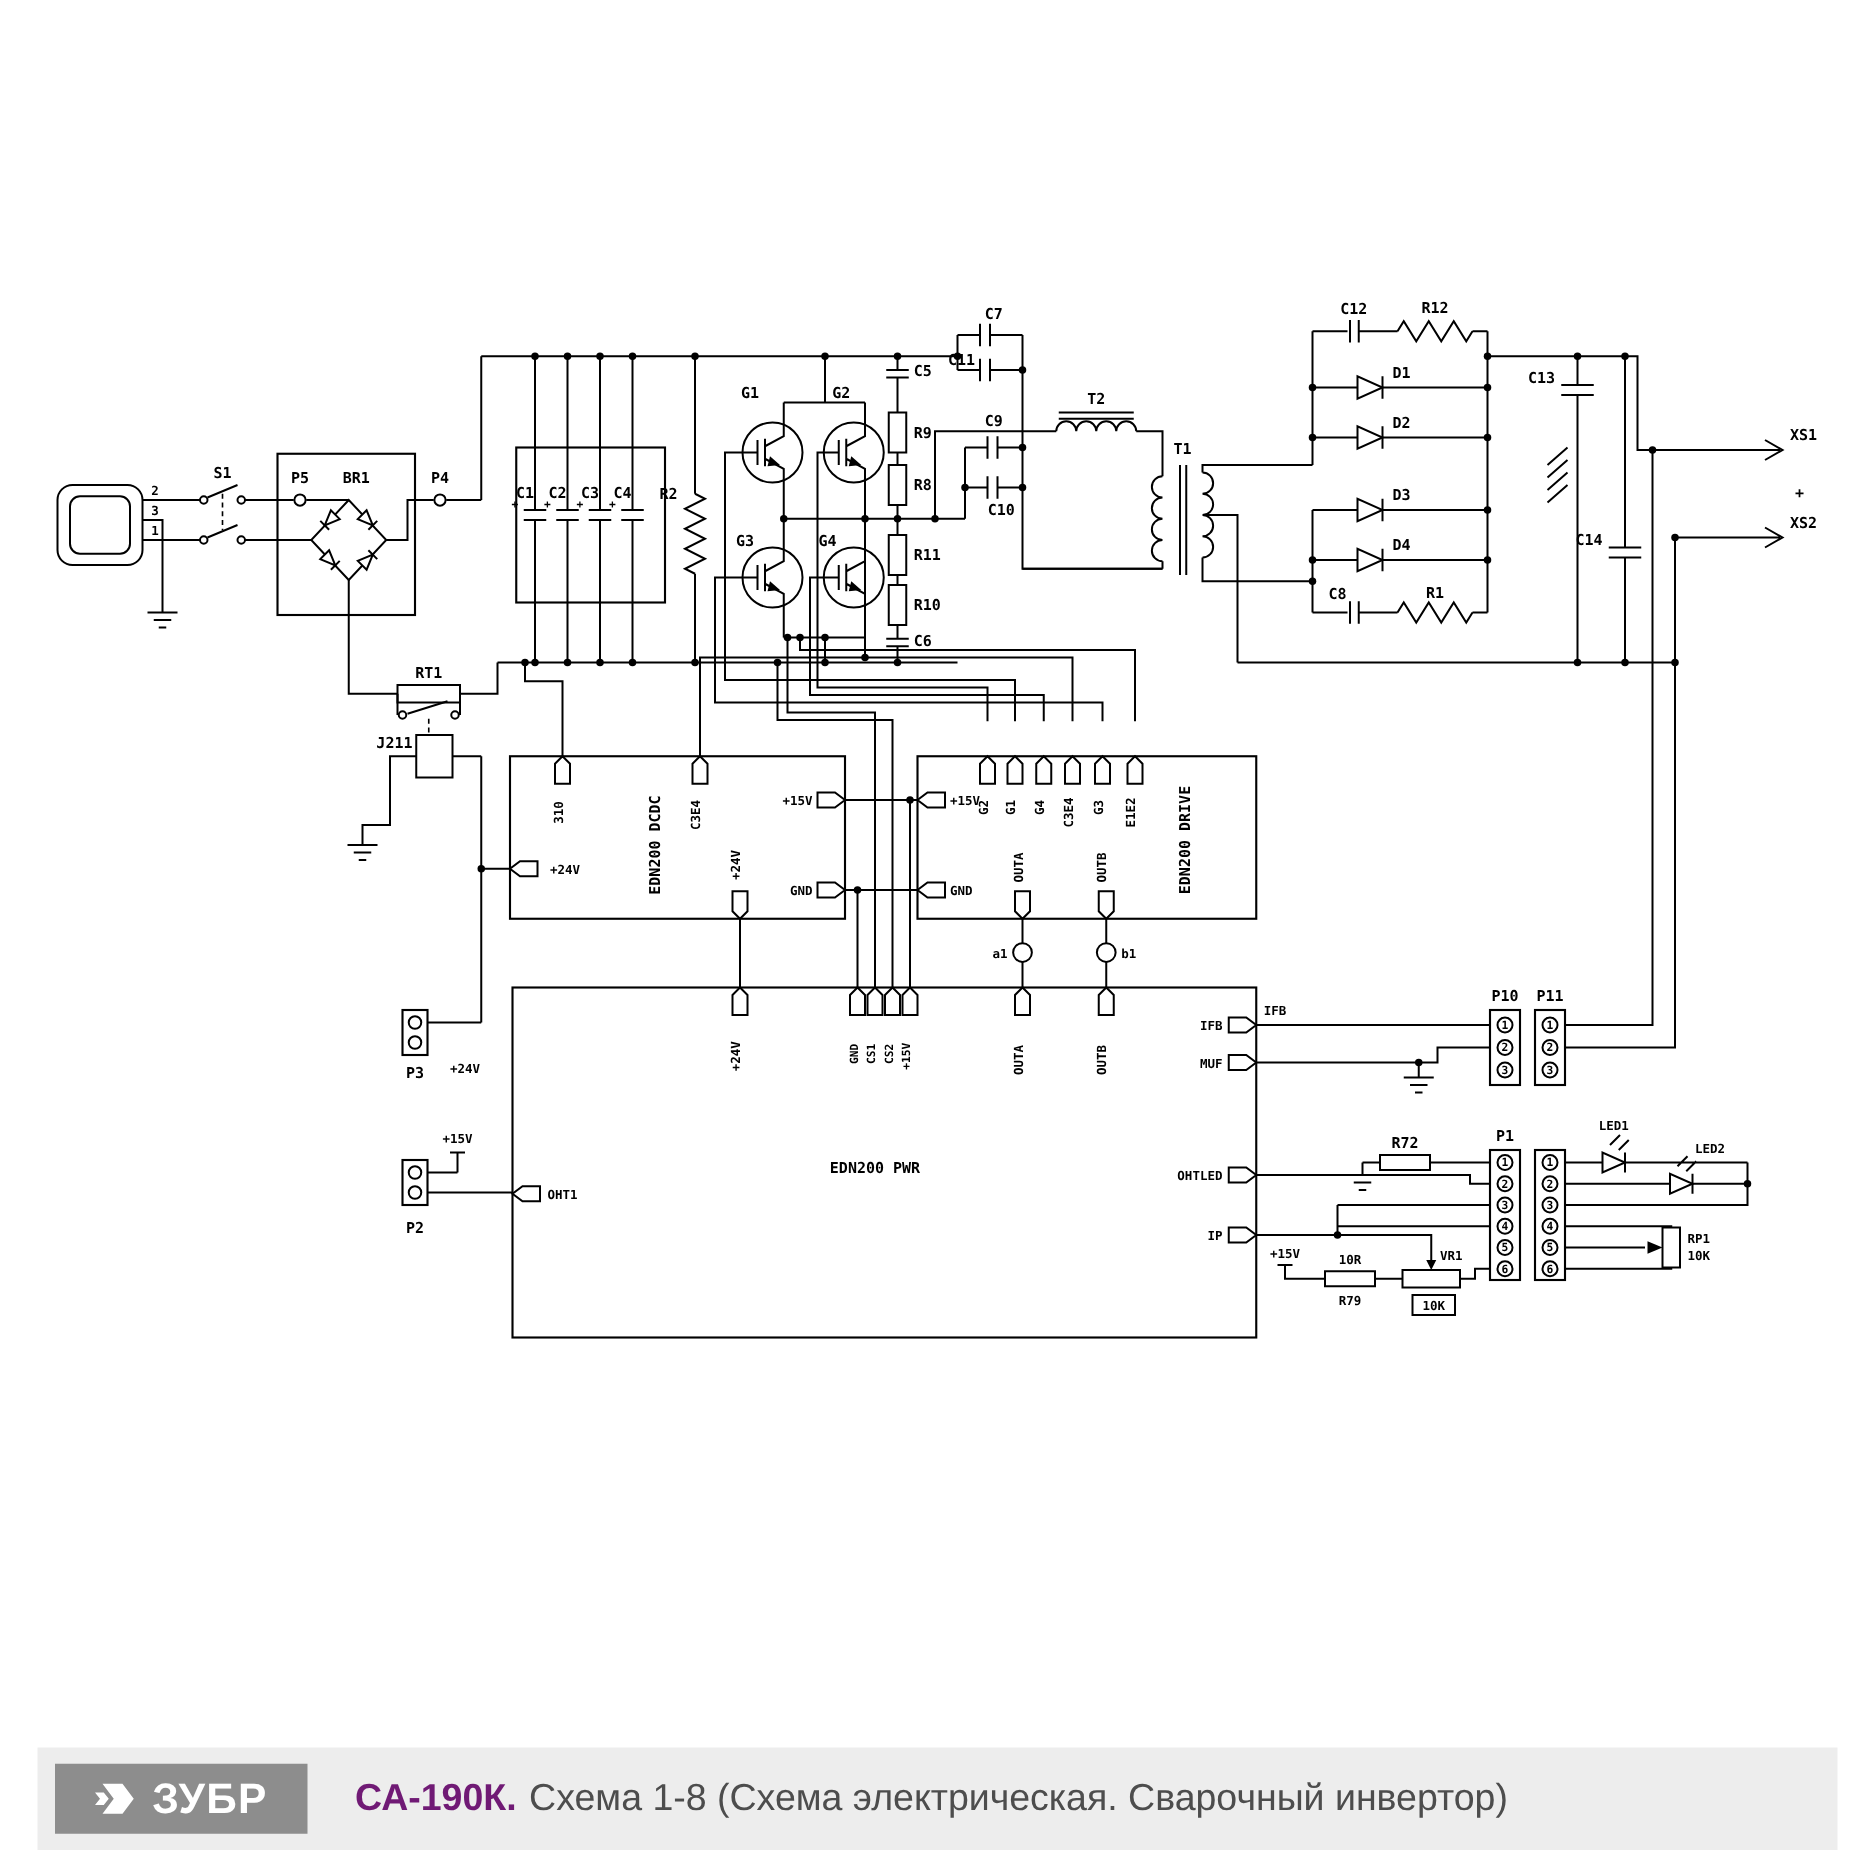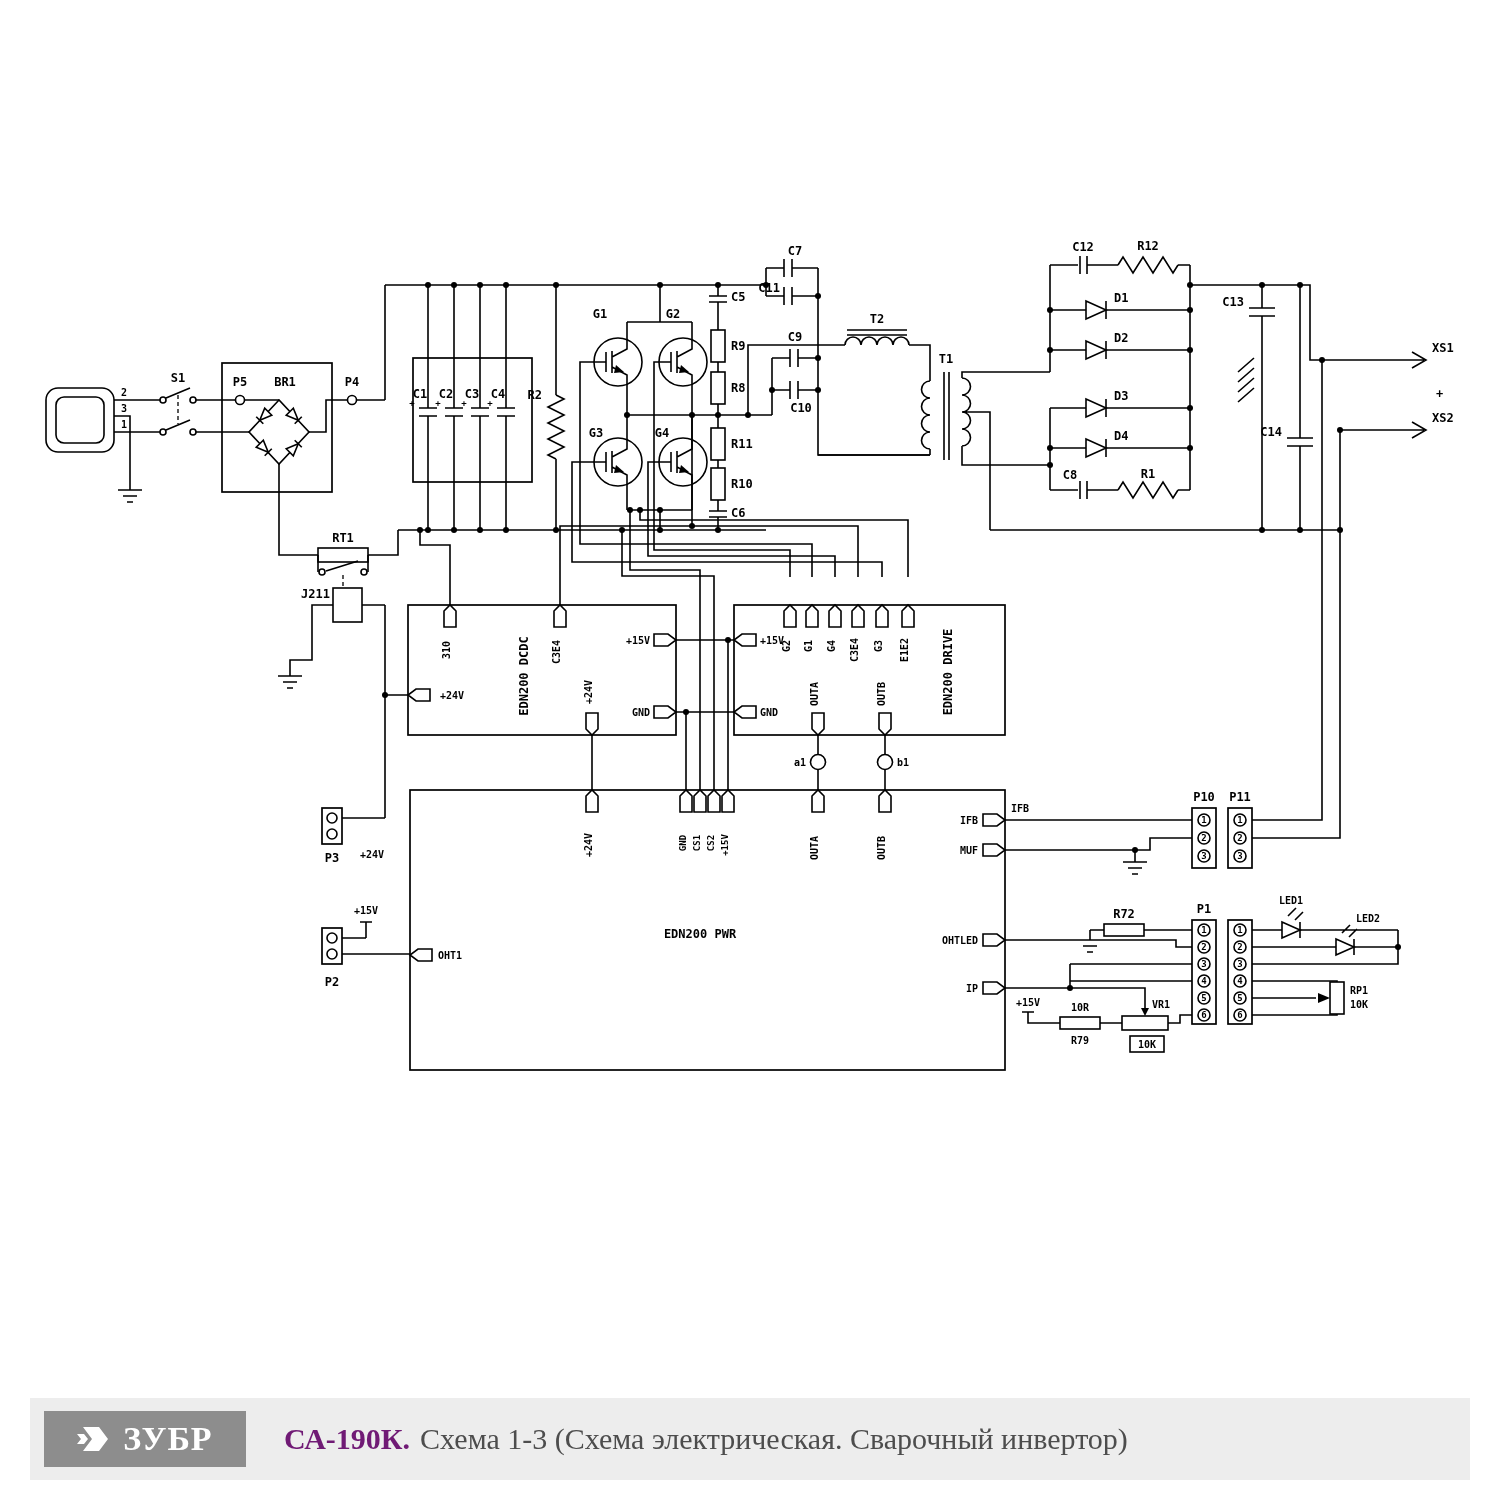--- a/index.html
+++ b/index.html
@@ -9,21 +9,21 @@
   .t{font-size:12px;}
   .ts{font-size:10px;}
   .tn{font-size:9px;}
   .tb{font-size:12px;}
   .w{stroke:#000;stroke-width:1.6;fill:none;}
   .dash{stroke:#000;stroke-width:1.3;fill:none;stroke-dasharray:4,3;}
   .box{stroke:#000;stroke-width:1.7;fill:none;}
   .comp{stroke:#000;stroke-width:1.6;fill:#fff;}
   .dotg circle{fill:#000;stroke:none;}
   .footer{position:absolute;left:30px;top:1398px;width:1440px;height:82px;background:#ededed;
-          display:flex;align-items:center;font-family:Liberation Serif, serif;}
+          display:flex;align-items:center;font-family:Liberation Sans, sans-serif;}
   .logo{margin-left:14px;width:202px;height:56px;background:#8d8d8d;color:#fff;
         display:flex;align-items:center;justify-content:center;gap:10px;
         font-weight:bold;font-size:34px;letter-spacing:1px;}
   .caption{margin-left:38px;font-size:30px;white-space:nowrap;}
   .model{font-weight:bold;color:#701a75;margin-right:10px;}
   .subtitle{color:#4d4d4d;}
 </style>
 </head>
 <body>
 
@@ -477,16 +477,16 @@
 
 <div class="footer">
   <div class="logo">
     <svg width="36" height="30" viewBox="0 0 36 30">
       <path d="M6 3 h16 l9 12 -9 12 H6 l9 -12 z" fill="#fff"></path>
       <path d="M0 10 h7 l4 5 -4 5 H0 l4 -5 z" fill="#fff"></path>
     </svg>
     <span>ЗУБР</span>
   </div>
   <div class="caption">
-    <span class="model">СА-190К.</span><span class="subtitle">Схема 1-3 (Схема электрическая. Сварочный инвертор)</span>
+    <span class="model">СА-190К.</span><span class="subtitle">Схема 1-8 (Схема электрическая. Сварочный инвертор)</span>
   </div>
 </div>
 </div>
 
 </body></html>

